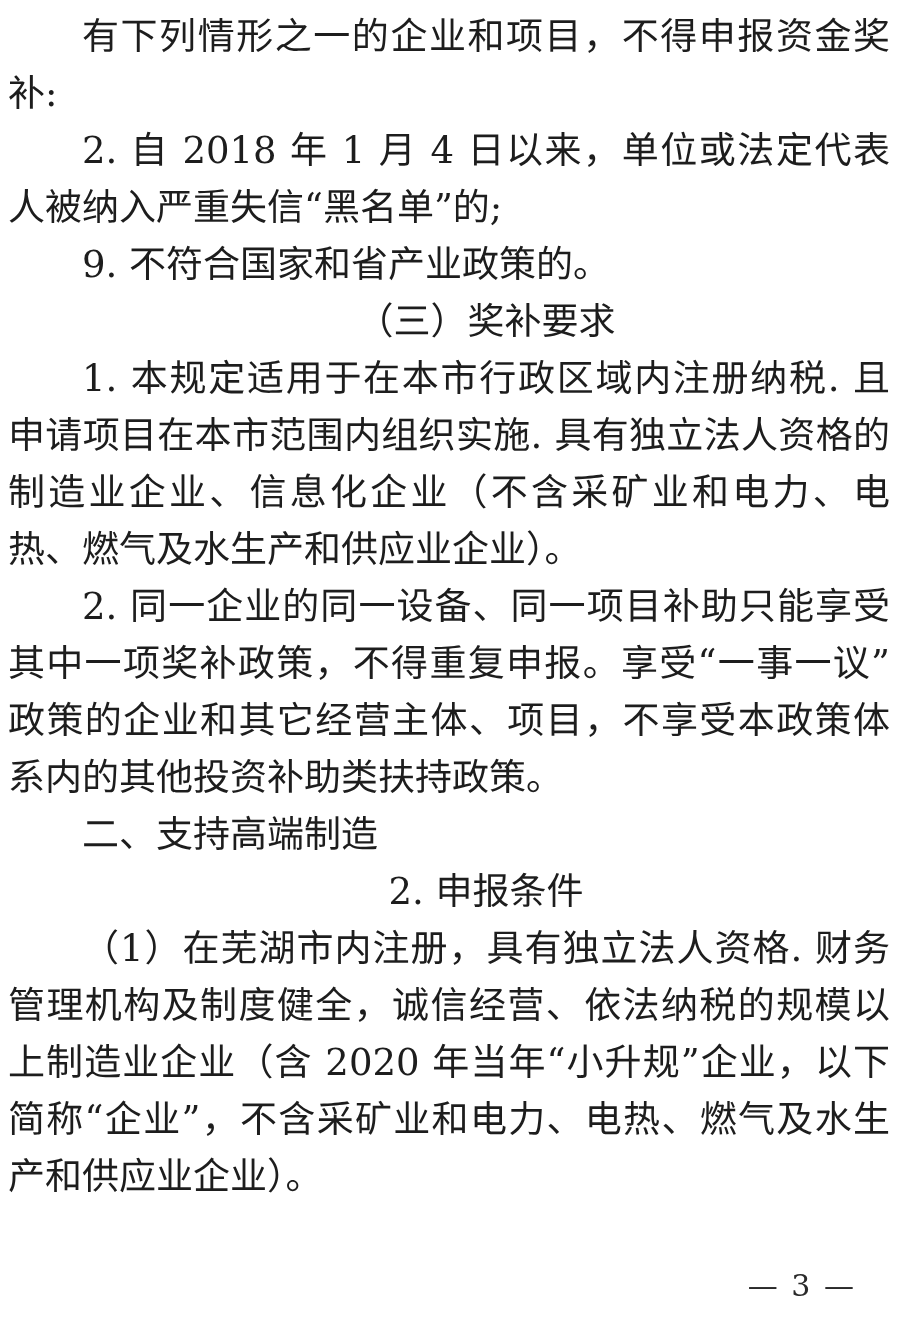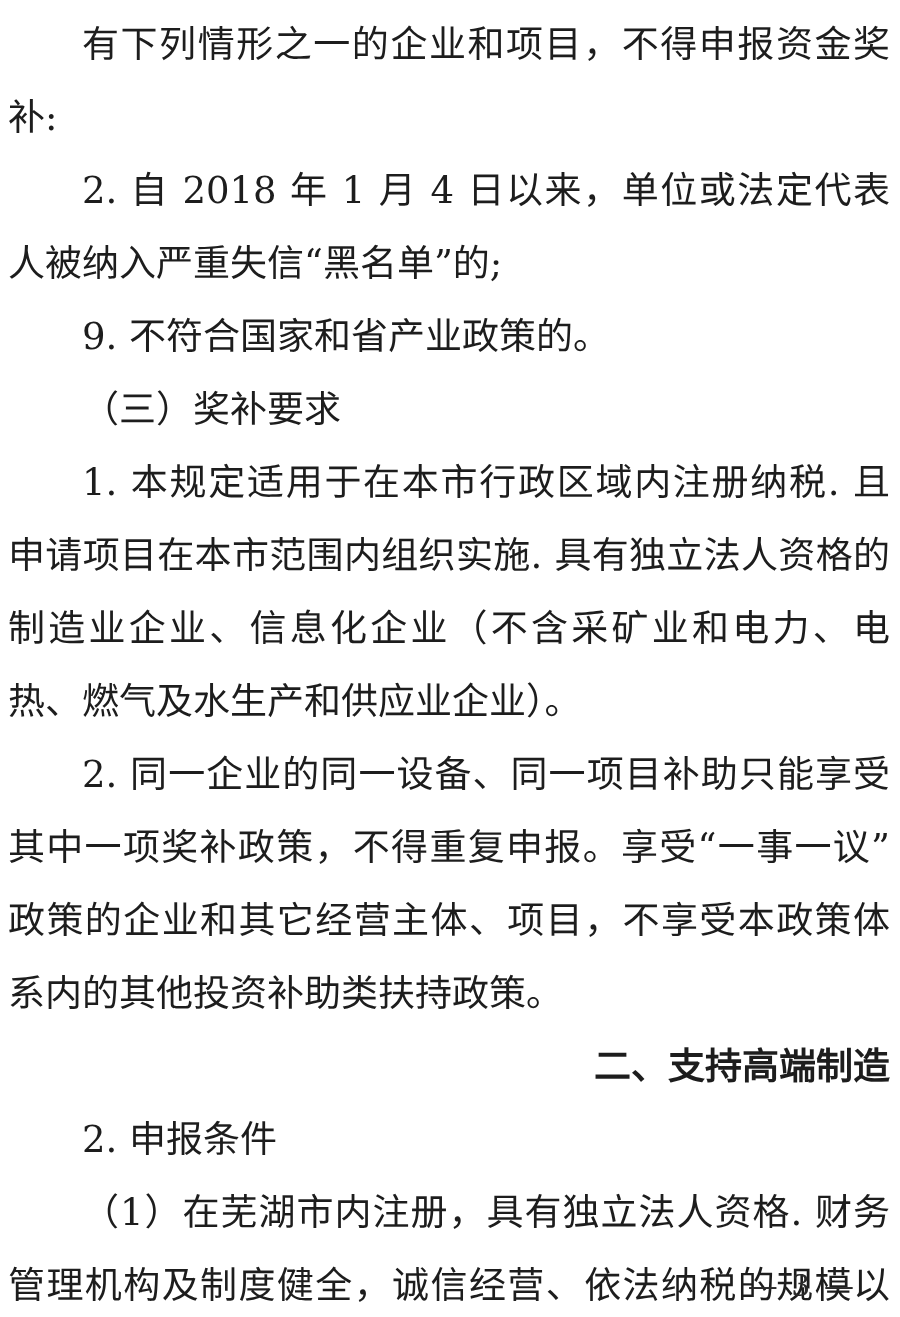--- a/index.html
+++ b/index.html
@@ -12,35 +12,35 @@
     color: #1d1d1d;
     overflow: hidden;
     font-family: "DejaVu Serif", "Liberation Serif", serif;
   }
   .doc {
     padding: 8px 10px 0 8px;
   }
   p.para {
     font-family: "DejaVu Serif", "Liberation Serif", serif;
     font-size: 37px;
-    line-height: 73px;
+    line-height: 57px;
     text-align: justify;
     text-indent: 2em;
     color: #1d1d1d;
     word-break: break-all;
   }
   p.para.heading-bold {
     font-family: "DejaVu Sans", "Liberation Sans", sans-serif;
-    font-weight: 700;
-    text-align: right;
+    font-weight: 400;
+    text-align: left;
   }
   p.para.heading-kaiti {
     
     font-weight: 500;
-    text-align: left;
+    text-align: center;
   }
   .footer {
     position: absolute;
     right: 44px;
     bottom: 14px;
     font-family: "DejaVu Serif", "Liberation Serif", serif;
     font-size: 30px;
     color: #2a2a2a;
     letter-spacing: 2px;
   }

